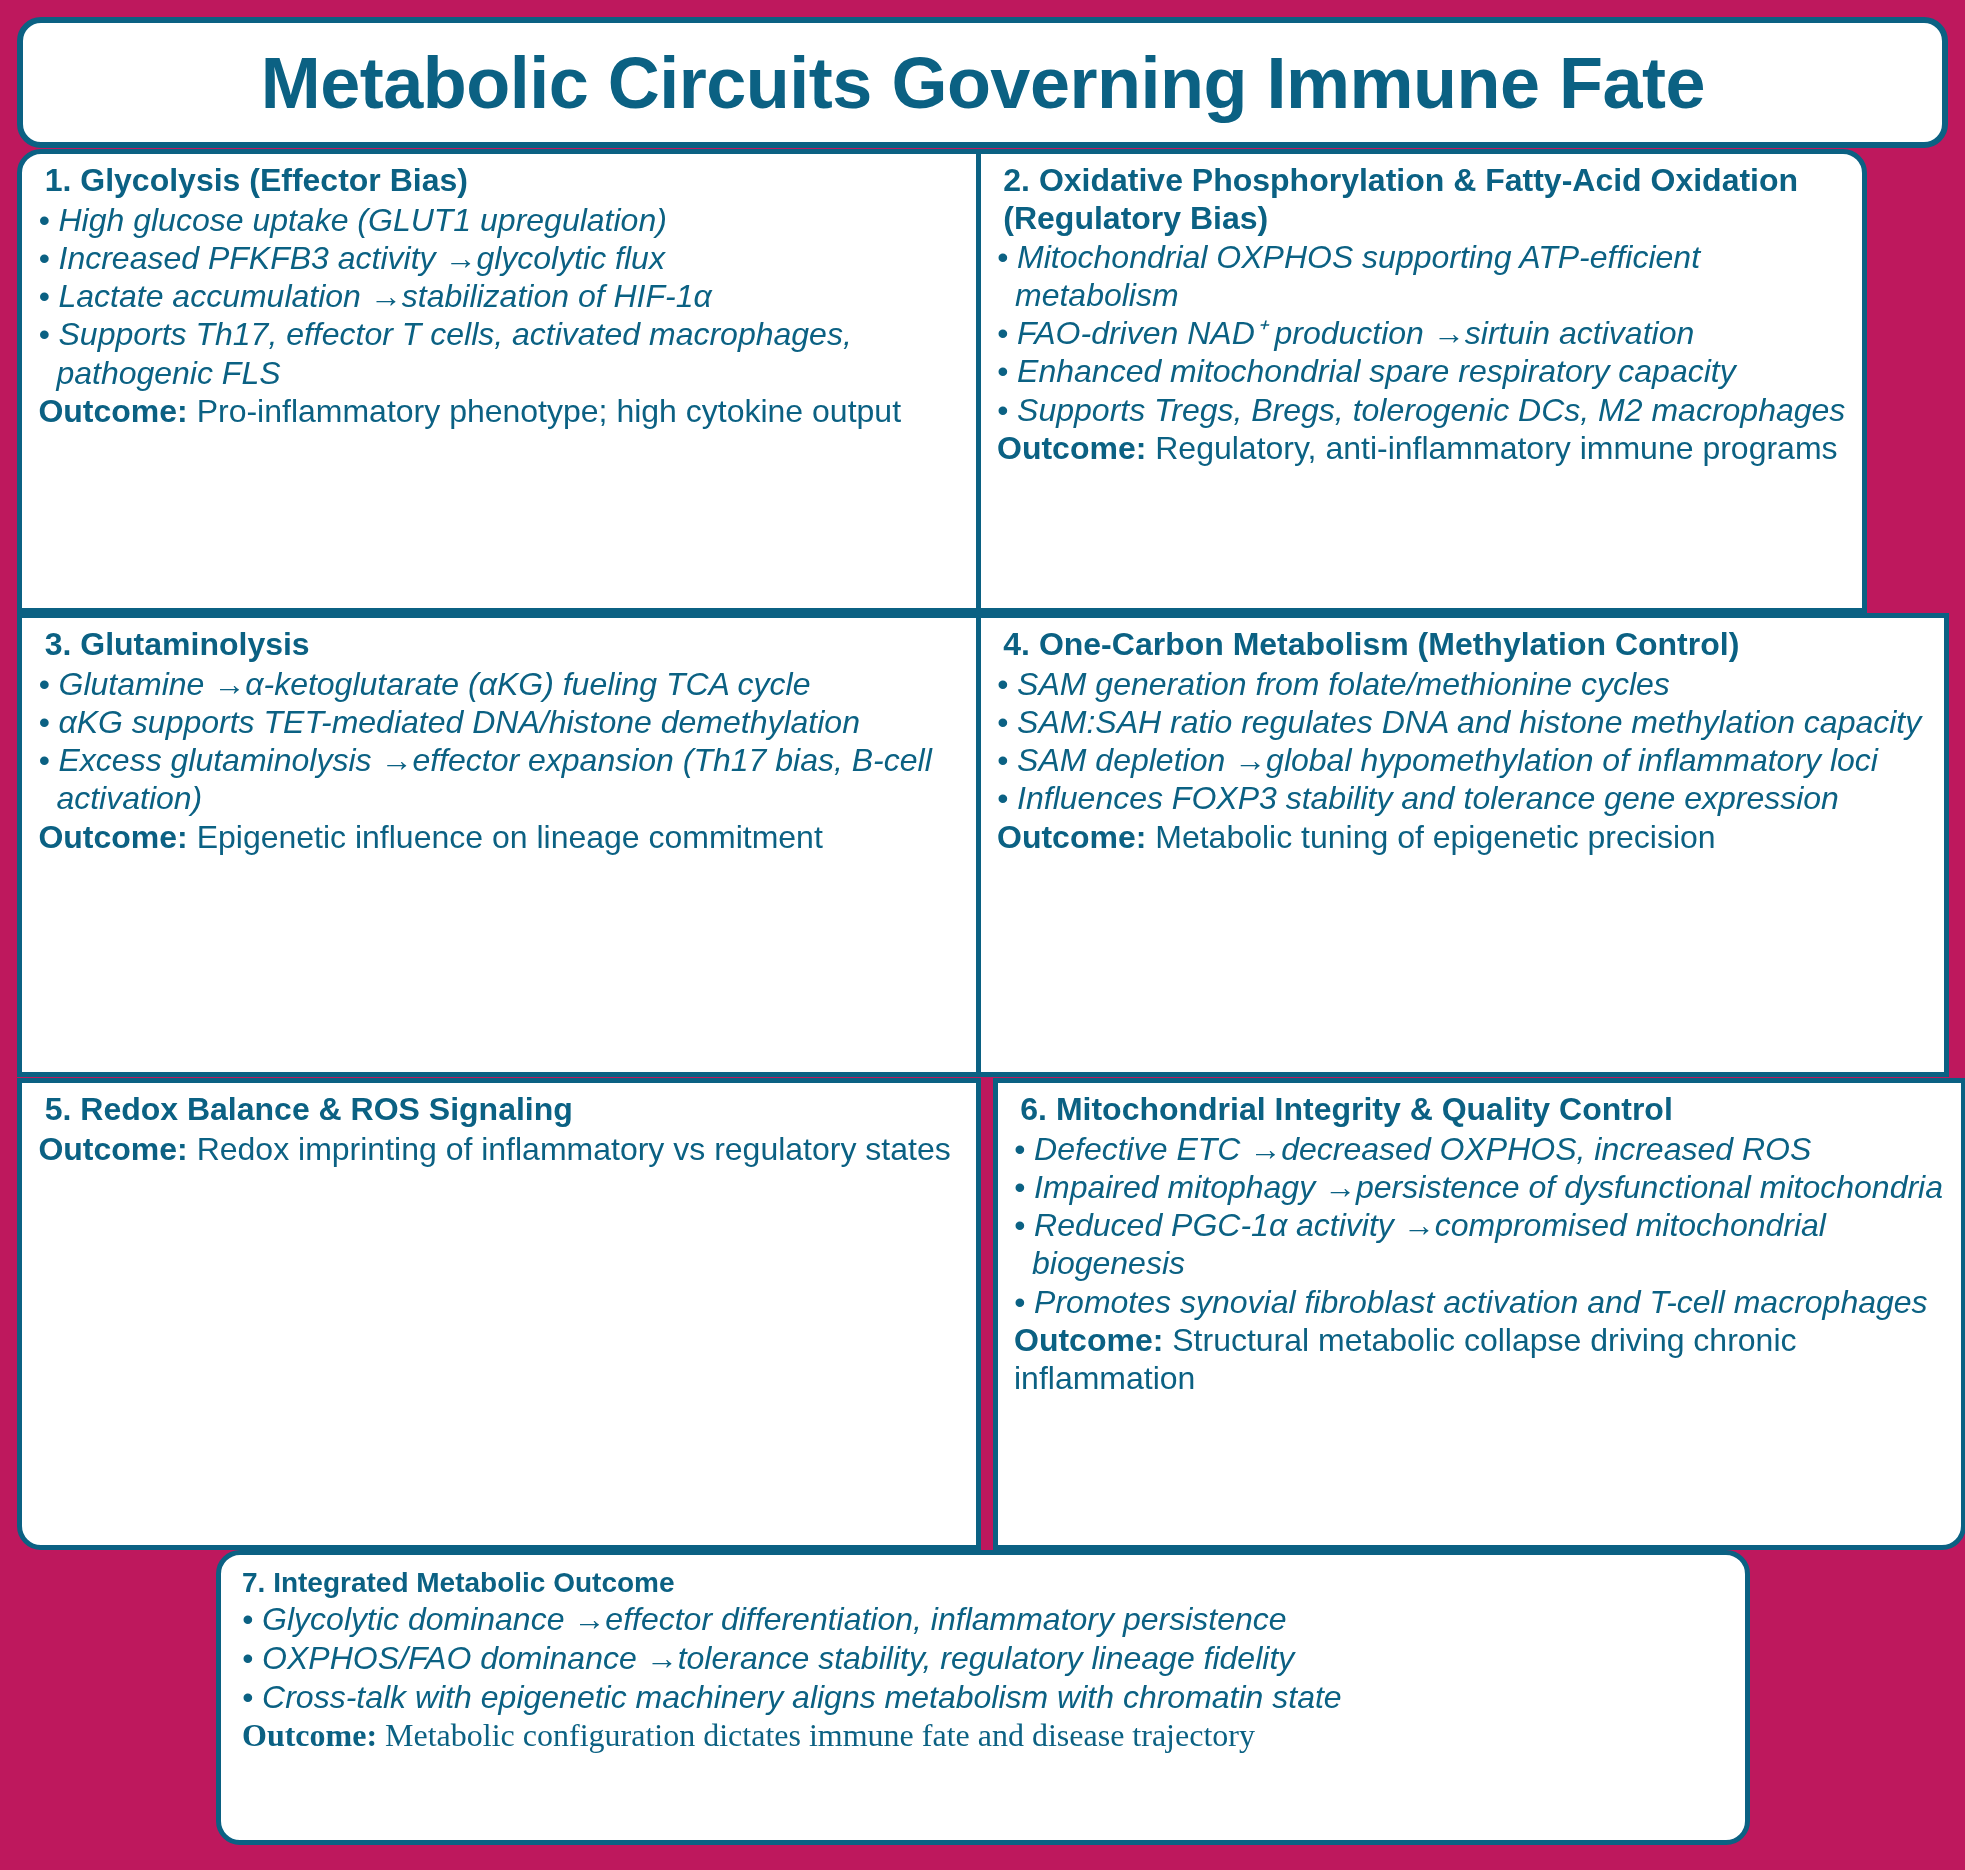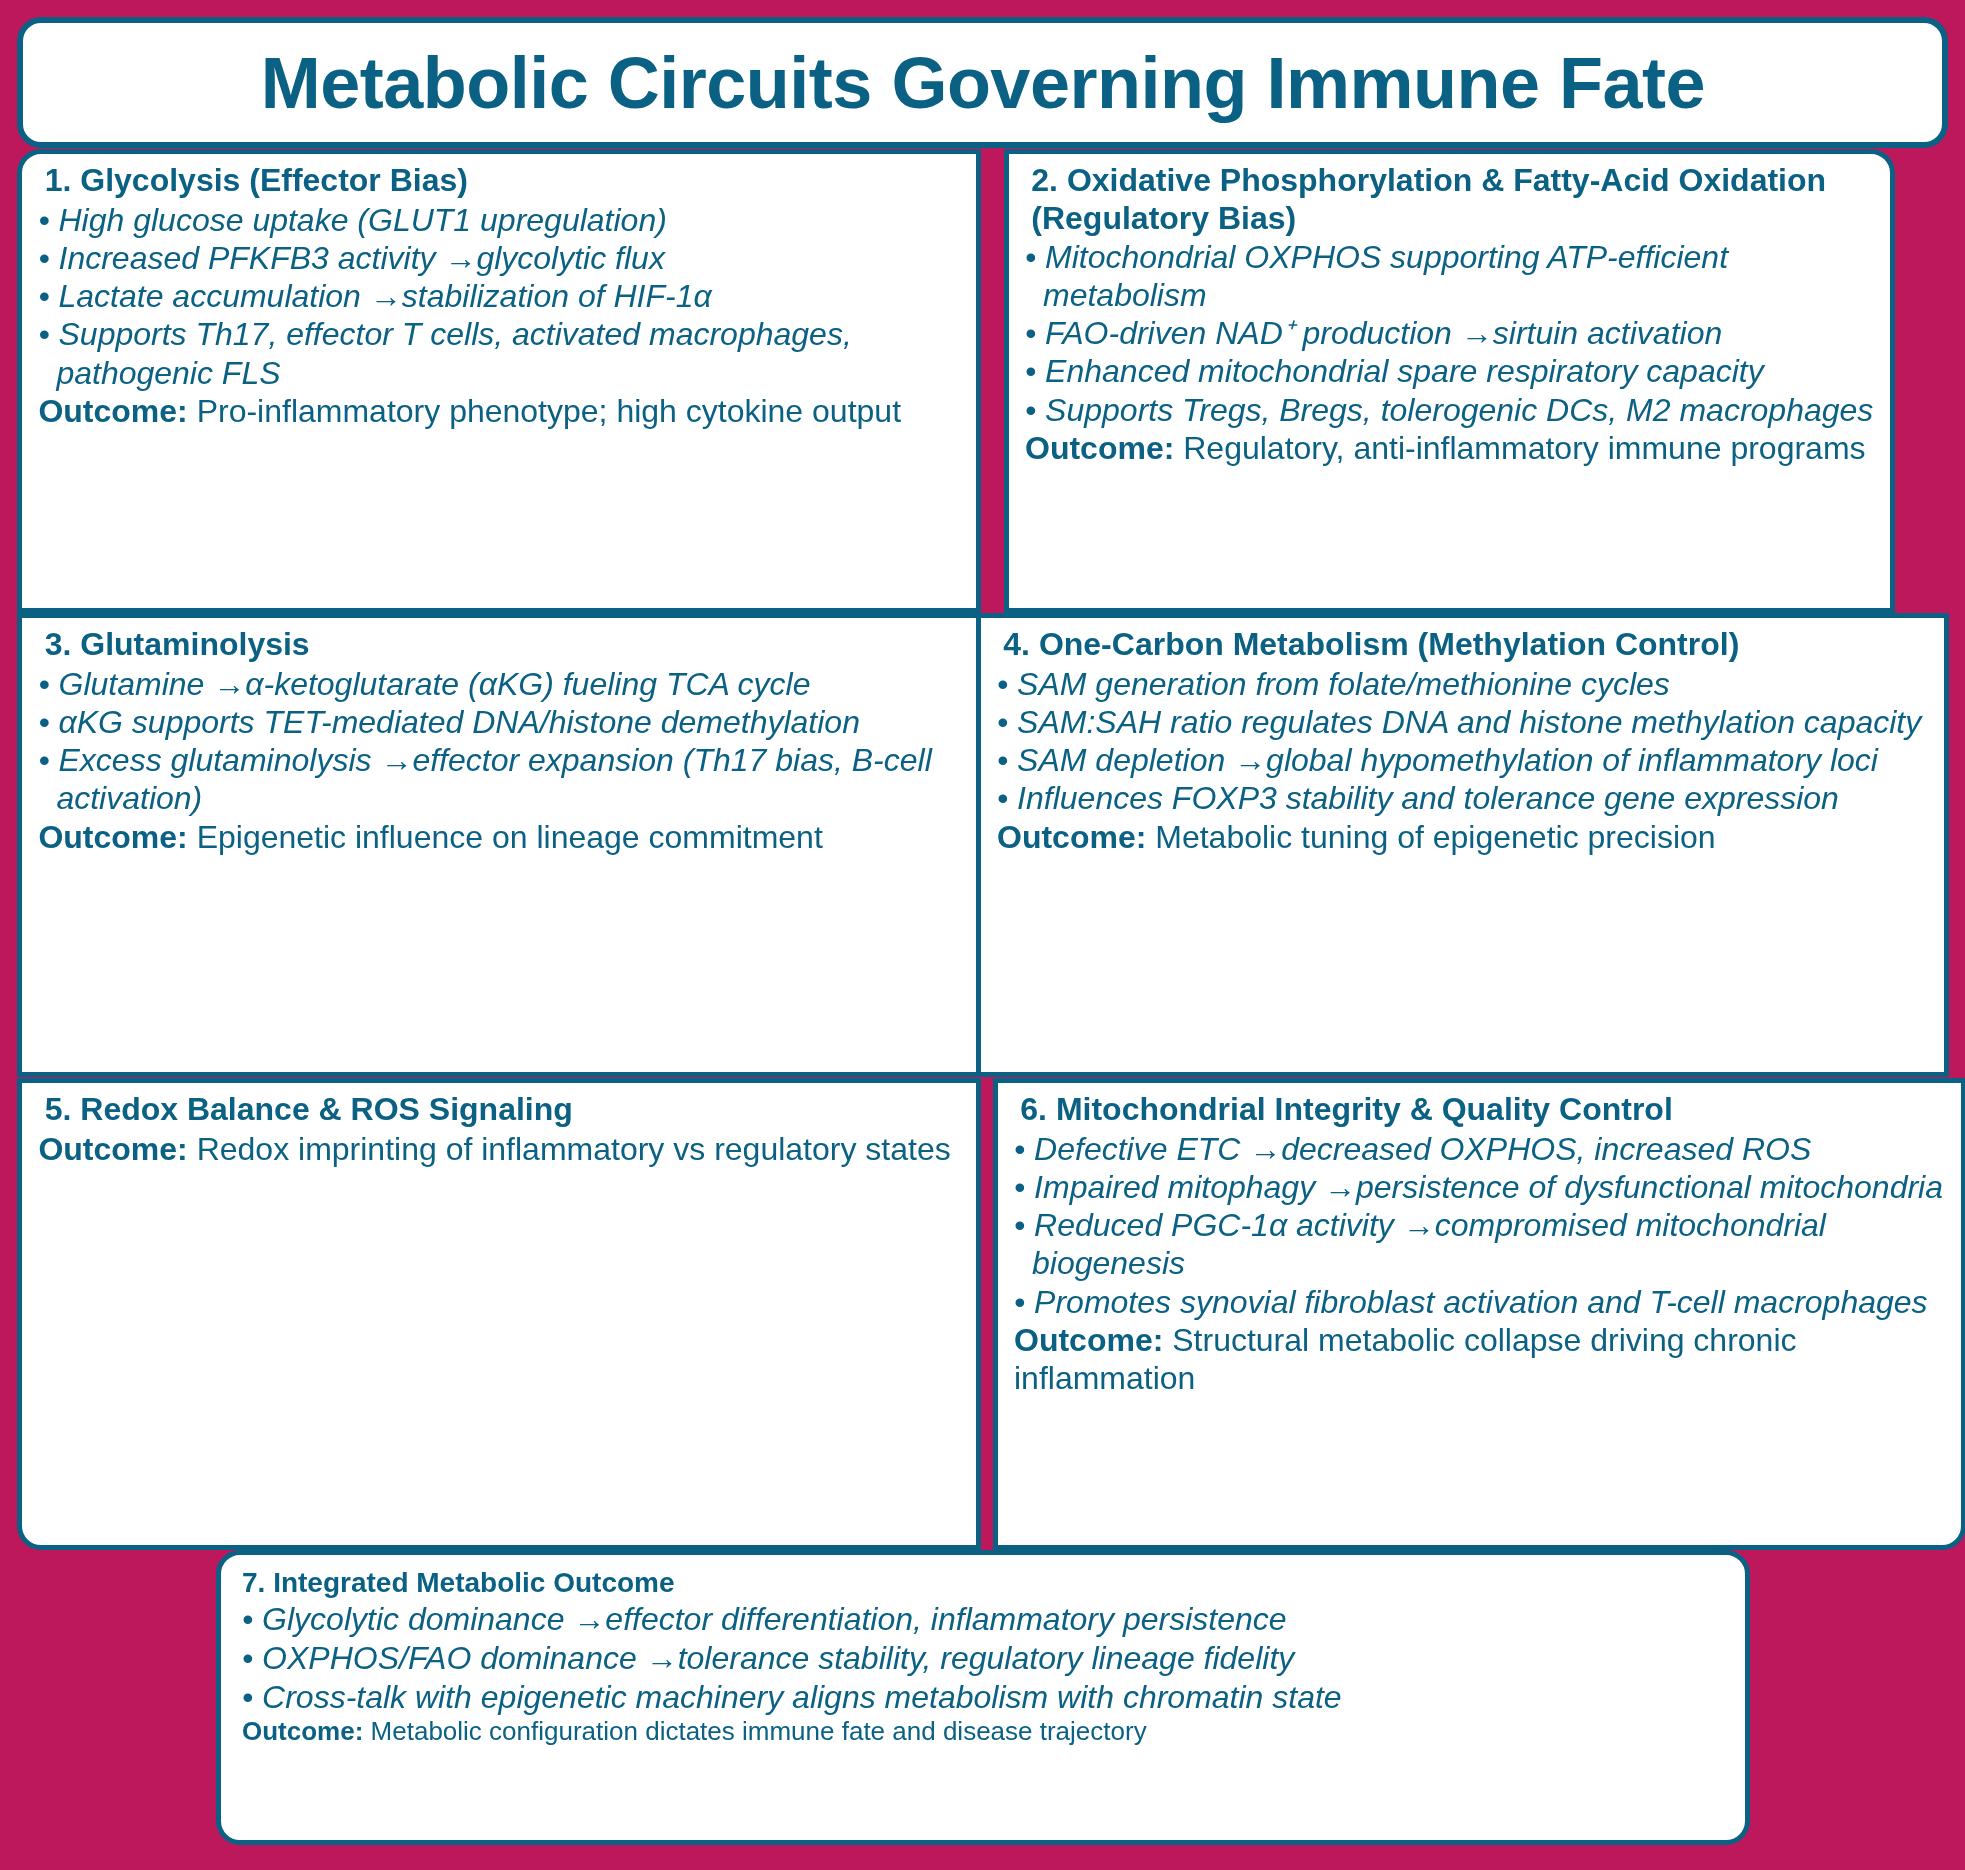--- a/index.html
+++ b/index.html
@@ -50,21 +50,21 @@
   .cell {
     position: absolute;
     box-sizing: border-box;
     border: 5.8px solid #0b6183;
     background: #ffffff;
     padding: 8.4px 13.7px 8.4px 16px;
     overflow: hidden;
   }
   
   .cell.r1c1 { left: 17.4px;   top: 149px;  width: 964px; height: 464px;  border-top-left-radius: 24px; }
-  .cell.r1c2 { left: 976px; top: 149px;  width: 891px; height: 464px;  border-top-right-radius: 24px; margin-left: 28px; }
+  .cell.r1c2 { left: 976px; top: 149px;  width: 891px; height: 464px;  border-top-right-radius: 24px; }
   .cell.r2c1 { left: 17.4px;   top: 613px; width: 964px; height: 464px; }
   .cell.r2c2 { left: 976px; top: 613px; width: 973px; height: 464px; }
   .cell.r3c1 { left: 17.4px;   top: 1078px; width: 964px; height: 472px;  border-bottom-left-radius: 24px; }
   .cell.r3c2 { left: 976px; top: 1078px; width: 973px; height: 472px;  border-bottom-right-radius: 24px; margin-left: 17px; }
 
   .cell.wide {
     left: 216px;
     top: 1550px;
     width: 1534px;
     height: 295px;
@@ -102,21 +102,21 @@
     margin: 0;
     color: #0b6183;
   }
   .outcome .lbl {
     font-weight: bold;
   }
 
   
   .cell.wide .box-title { font-size: 28px; margin-left: 0; }
   .cell.wide .bullets li { font-size: 32px; line-height: 1.21; }
-  .cell.wide .outcome { font-size: 26px; line-height: 1.21; }
+  .cell.wide .outcome { font-size: 32px; line-height: 1.21; font-family: Liberation Serif, serif; }
 </style>
 </head>
 <body>
 
 <div id="page">
 
   <div class="title-box">
     <div class="title-text">Metabolic Circuits Governing Immune Fate</div>
   </div>
 

